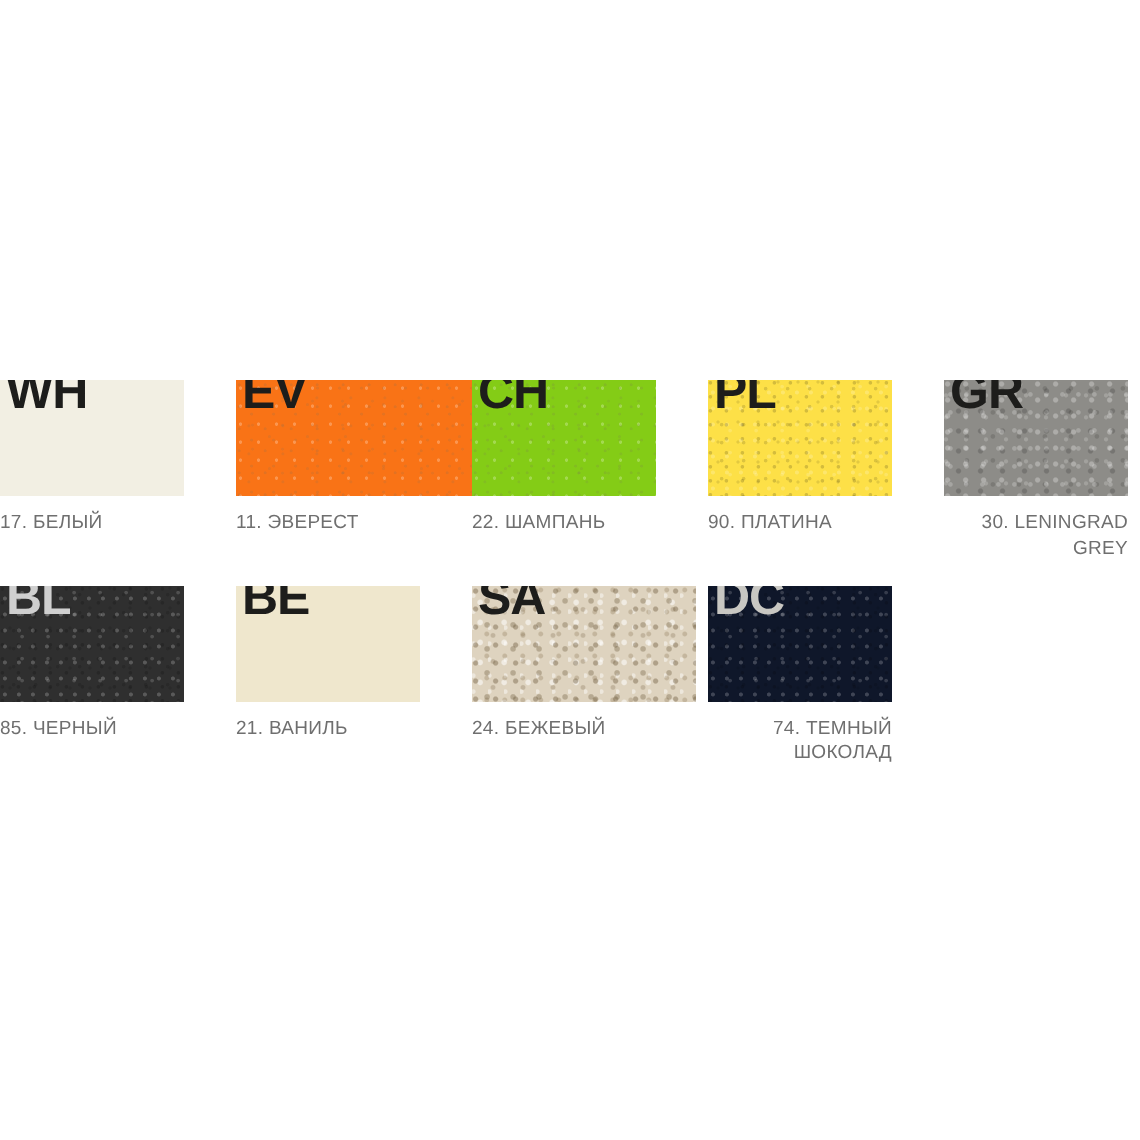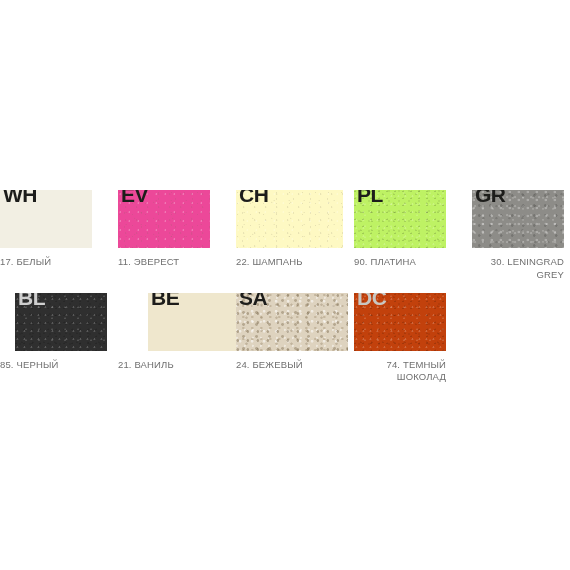--- a/index.html
+++ b/index.html
@@ -95,21 +95,21 @@
       radial-gradient(circle at 88% 35%, rgba(0,0,0,0.13) 0.9px, transparent 1.4px),
       radial-gradient(circle at 10% 70%, rgba(255,255,255,0.18) 0.8px, transparent 1.3px);
     background-size: 9px 8px, 11px 10px, 8px 9px, 13px 12px, 10px 11px;
   }
 
   .chip-code {
     position: absolute;
     top: -6px;
     left: 3px;
     font-family: "Liberation Sans", sans-serif;
-    font-size: 21px;
+    font-size: 25px;
     font-weight: bold;
     letter-spacing: -0.5px;
     line-height: 1;
     z-index: 3;
   }
 
   .swatch-label {
     margin-top: 8px;
     width: 100px;
     font-family: "Liberation Sans", sans-serif;
@@ -130,69 +130,69 @@
 <div id="palette-sheet">
   <div class="swatch-grid">
       <div class="swatch-cell">
         <div class="swatch-chip" style="background-color: rgb(242, 239, 227);">
           <div class="chip-texture tex-smooth"></div>
           <div class="chip-code" style="color: rgb(29, 29, 27);">WH</div>
         </div>
         <div class="swatch-label">17. БЕЛЫЙ</div>
       </div>
       <div class="swatch-cell">
-        <div class="swatch-chip" style="background-color: #ec4899;">
+        <div class="swatch-chip" style="background-color: #f97316; padding-left: 28px;">
           <div class="chip-texture tex-fine"></div>
           <div class="chip-code" style="color: rgb(29, 29, 27);">EV</div>
         </div>
         <div class="swatch-label">11. ЭВЕРЕСТ</div>
       </div>
       <div class="swatch-cell">
-        <div class="swatch-chip" style="background-color: #fef9c3; padding-left: 15px;">
+        <div class="swatch-chip" style="background-color: #84cc16;">
           <div class="chip-texture tex-fine"></div>
           <div class="chip-code" style="color: rgb(29, 29, 27);">CH</div>
         </div>
         <div class="swatch-label">22. ШАМПАНЬ</div>
       </div>
       <div class="swatch-cell">
-        <div class="swatch-chip" style="background-color: #bef264;">
+        <div class="swatch-chip" style="background-color: #fde047;">
           <div class="chip-texture tex-grain"></div>
           <div class="chip-code" style="color: rgb(29, 29, 27);">PL</div>
         </div>
         <div class="swatch-label">90. ПЛАТИНА</div>
       </div>
       <div class="swatch-cell">
         <div class="swatch-chip" style="background-color: rgb(141, 140, 136);">
           <div class="chip-texture tex-stone"></div>
           <div class="chip-code" style="color: rgb(29, 29, 27); text-align: center;">GR</div>
         </div>
         <div class="swatch-label wrapped">30. LENINGRAD GREY</div>
       </div>
       <div class="swatch-cell">
-        <div class="swatch-chip" style="background-color: rgb(47, 47, 47); margin-left: 15px;">
+        <div class="swatch-chip" style="background-color: rgb(47, 47, 47);">
           <div class="chip-texture tex-grain"></div>
           <div class="chip-code" style="color: rgb(207, 207, 207);">BL</div>
         </div>
         <div class="swatch-label">85. ЧЕРНЫЙ</div>
       </div>
       <div class="swatch-cell">
-        <div class="swatch-chip" style="background-color: rgb(239, 231, 205); margin-left: 30px;">
+        <div class="swatch-chip" style="background-color: rgb(239, 231, 205);">
           <div class="chip-texture tex-smooth"></div>
           <div class="chip-code" style="color: rgb(29, 29, 27);">BE</div>
         </div>
         <div class="swatch-label">21. ВАНИЛЬ</div>
       </div>
       <div class="swatch-cell">
         <div class="swatch-chip" style="background-color: rgb(222, 211, 191); padding-left: 20px;">
           <div class="chip-texture tex-speckle"></div>
           <div class="chip-code" style="color: rgb(29, 29, 27);">SA</div>
         </div>
         <div class="swatch-label">24. БЕЖЕВЫЙ</div>
       </div>
       <div class="swatch-cell">
-        <div class="swatch-chip" style="background-color: #c2410c;">
+        <div class="swatch-chip" style="background-color: #0f172a;">
           <div class="chip-texture tex-grain"></div>
           <div class="chip-code" style="color: rgb(200, 199, 194);">DC</div>
         </div>
         <div class="swatch-label wrapped">74. ТЕМНЫЙ ШОКОЛАД</div>
       </div>
     </div>
 </div>
 
 </body></html>

